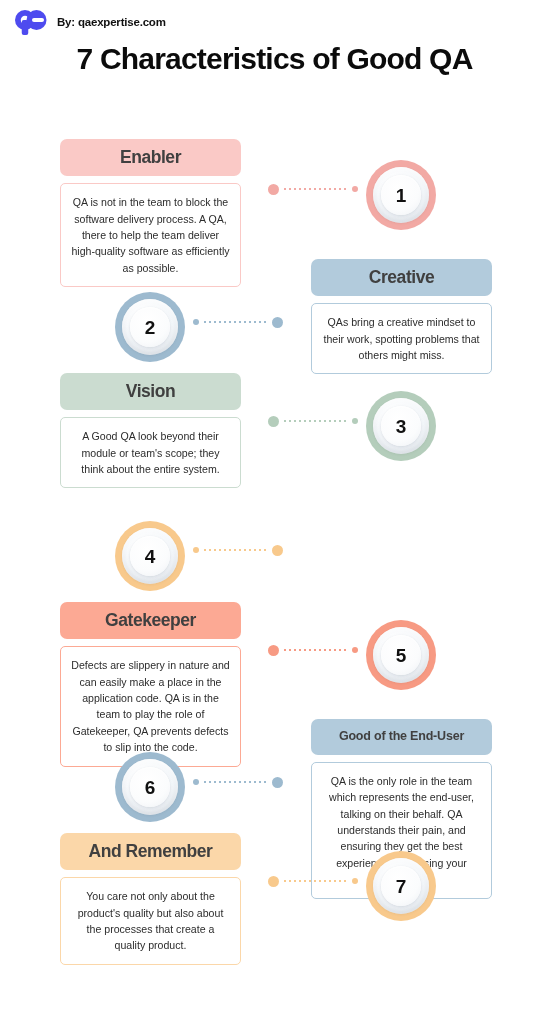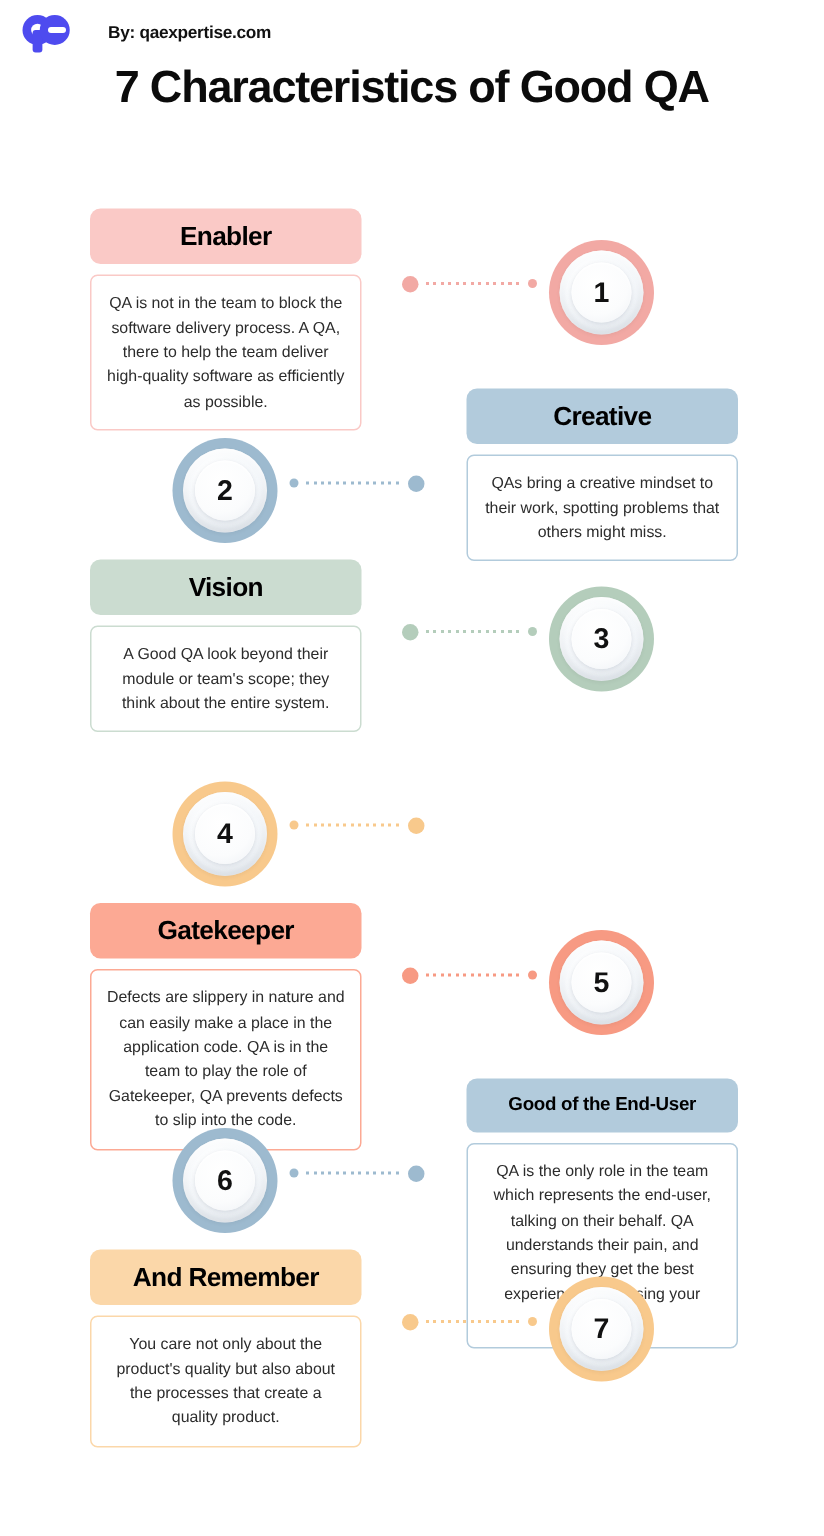--- a/index.html
+++ b/index.html
@@ -19,21 +19,21 @@
     background: #ffffff;
   }
 
   
   .brandbar {
     position: absolute;
     top: 8px;
     left: 14px;
     display: flex;
     align-items: center;
-    gap: 24px;
+    gap: 9px;
   }
   .logo-mark {
     width: 34px;
     height: 28px;
     flex: none;
   }
   .brand-text {
     font-size: 11.5px;
     font-weight: 700;
     color: #111111;
@@ -68,21 +68,21 @@
   }
   .panel.left  { left: 60px;  }
   .panel.right { left: 311px; }
 
   .panel-header {
     border-radius: 7px;
     padding: 9px 6px;
     text-align: center;
     font-size: 17.5px;
     font-weight: 800;
-    color: #000000;
+    color: #404040;
     letter-spacing: -0.45px;
     line-height: 1.1;
   }
   .panel-header.small {
     font-size: 12.5px;
     letter-spacing: -0.2px;
     padding: 11px 6px;
   }
 
   .panel-body {

